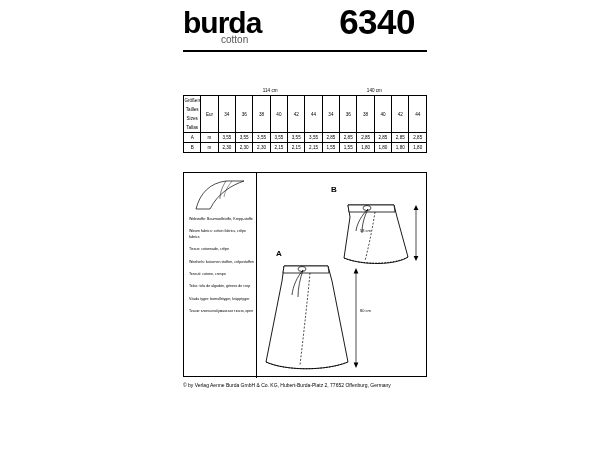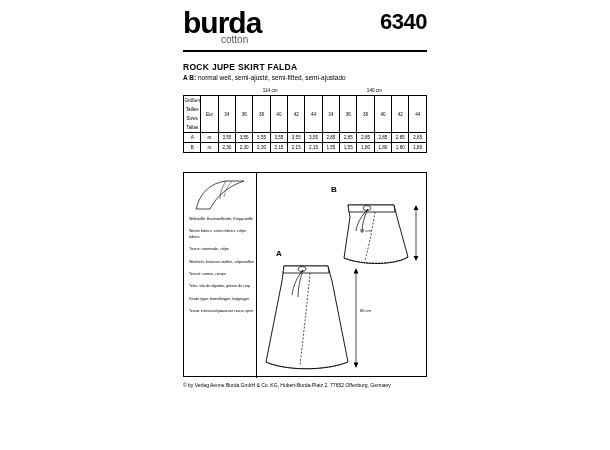--- a/index.html
+++ b/index.html
@@ -41,23 +41,23 @@
   .brand-sub {
     position: absolute;
     left: 38px;
     top: 26px;
     font-size: 10px;
     color: #555;
     letter-spacing: 0px;
   }
   .pattern-number {
     position: absolute;
-    right: 0;
+    right: 12px;
     top: -2px;
-    font-size: 22px;
+    font-size: 35px;
     font-weight: bold;
     letter-spacing: -0.5px;
     line-height: 32px;
   }
   .header-rule {
     position: absolute;
     left: 183px;
     top: 50px;
     width: 244px;
     height: 2px;
@@ -196,24 +196,20 @@
 
 <div class="page">
 
   <div class="header">
     <div class="brand">burda</div>
     <div class="brand-sub">cotton</div>
     <div class="pattern-number">6340</div>
   </div>
   <div class="header-rule"></div>
 
-  <div class="title-block">
-    <div class="title-main">ROCK JUPE SKIRT FALDA</div>
-    <div class="title-sub"><b>A B:</b> <span>normal weit, semi-ajusté, semi-fitted, semi-ajustado</span></div>
-  </div>
 
   <div class="size-table">
     <table class="sz">
       <tbody>
           <tr>
         <td class="nb" colspan="2"></td>
         <td class="width-head" colspan="6">114 cm</td>
         <td class="width-head" colspan="6">140 cm</td>
       </tr>
       <tr>

